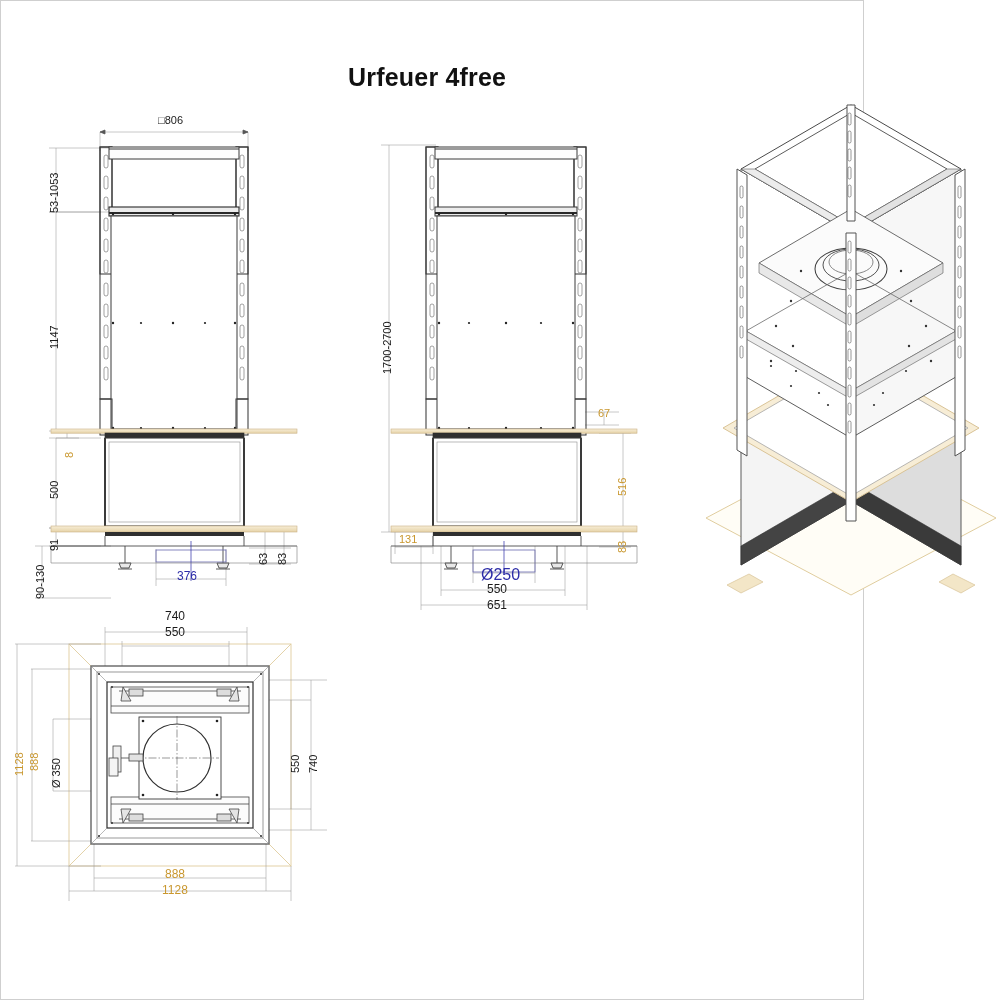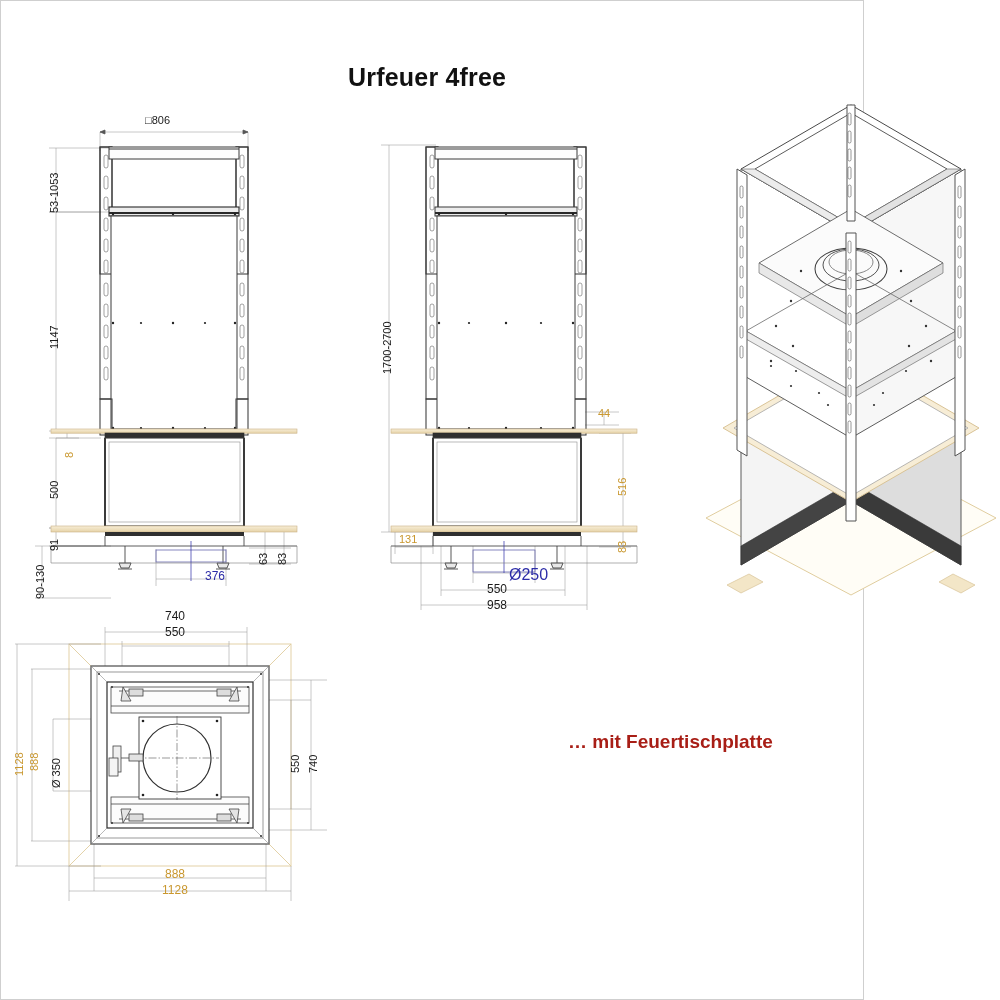--- a/index.html
+++ b/index.html
@@ -24,32 +24,31 @@
     white-space:nowrap;
   }
   .note{
     position:absolute;
     font-size:19px;font-weight:bold;
     color:#A81E16;
     white-space:nowrap;
   }
   
   .dim{position:absolute;font-size:11px;color:#1a1a1a;white-space:nowrap;}
-  .dim.b{color:#2d2da8;margin-left:28px;}
+  .dim.b{color:#2d2da8;}
   .dim.o{color:#C9972E;}
   .rot{transform-origin:left top;transform:rotate(-90deg);}
 </style>
 </head>
 <body>
 
 <div id="sheet">
 
   <div class="ttl" style="left:347px;top:62px;">Urfeuer 4free</div>
 
-  <div class="note" style="left:567px;top:730px;">… mit Feuertischplatte</div>
 
   <svg width="1000" height="1000" viewBox="0 0 1000 1000">
     <defs>
       <pattern id="hatchLite" width="6" height="6" patternUnits="userSpaceOnUse" patternTransform="rotate(45)">
         <line x1="0" y1="0" x2="0" y2="6" stroke="#bdbdbd" stroke-width="0.6"></line>
       </pattern>
       <linearGradient id="plateGrad" x1="0" y1="0" x2="0" y2="1">
         <stop offset="0%" stop-color="#f7edd6"></stop>
         <stop offset="100%" stop-color="#e6d3a8"></stop>
       </linearGradient>
@@ -583,21 +582,21 @@
 
       <g>
         <polygon points="726,584 748,573 762,581 740,592" fill="#f3e6c7" stroke="#d9c396" stroke-width="0.7"></polygon>
         <polygon points="938,581 952,573 974,584 960,592" fill="#f3e6c7" stroke="#d9c396" stroke-width="0.7"></polygon>
       </g>
     </g>
 
     </g>
   </svg>
 
-  <div class="dim" style="left:144px;top:113px;text-align:right;">□806</div>
+  <div class="dim" style="left:157px;top:113px;text-align:right;">□806</div>
 
   <div class="dim rot" style="left:47px;top:212px;">53-1053</div>
 
   <div class="dim rot" style="left:47px;top:348px;">1147</div>
 
   <div class="dim o rot" style="left:62px;top:457px;">8</div>
 
   <div class="dim rot" style="left:47px;top:498px;">500</div>
 
   <div class="dim rot" style="left:47px;top:550px;">91</div>
@@ -605,33 +604,33 @@
   <div class="dim rot" style="left:33px;top:598px;">90-130</div>
 
   <div class="dim rot" style="left:256px;top:564px;">63</div>
 
   <div class="dim rot" style="left:275px;top:564px;">83</div>
 
   <div class="dim b" style="left:176px;top:568px;font-size:12px;">376</div>
 
   <div class="dim rot" style="left:380px;top:373px;">1700-2700</div>
 
-  <div class="dim o" style="left:597px;top:406px;">44</div>
+  <div class="dim o" style="left:597px;top:406px;">67</div>
 
   <div class="dim o rot" style="left:615px;top:495px;">516</div>
 
   <div class="dim o rot" style="left:615px;top:552px;">83</div>
 
   <div class="dim o" style="left:398px;top:532px;">131</div>
 
   <div class="dim b" style="left:480px;top:565px;font-size:16px;">Ø250</div>
 
   <div class="dim" style="left:486px;top:581px;font-size:12px;">550</div>
 
-  <div class="dim" style="left:486px;top:597px;font-size:12px;">958</div>
+  <div class="dim" style="left:486px;top:597px;font-size:12px;">651</div>
 
   <div class="dim" style="left:164px;top:608px;font-size:12px;">740</div>
 
   <div class="dim" style="left:164px;top:624px;font-size:12px;">550</div>
 
   <div class="dim o rot" style="left:12px;top:775px;">1128</div>
 
   <div class="dim o rot" style="left:27px;top:770px;">888</div>
 
   <div class="dim rot" style="left:49px;top:787px;">Ø 350</div>

